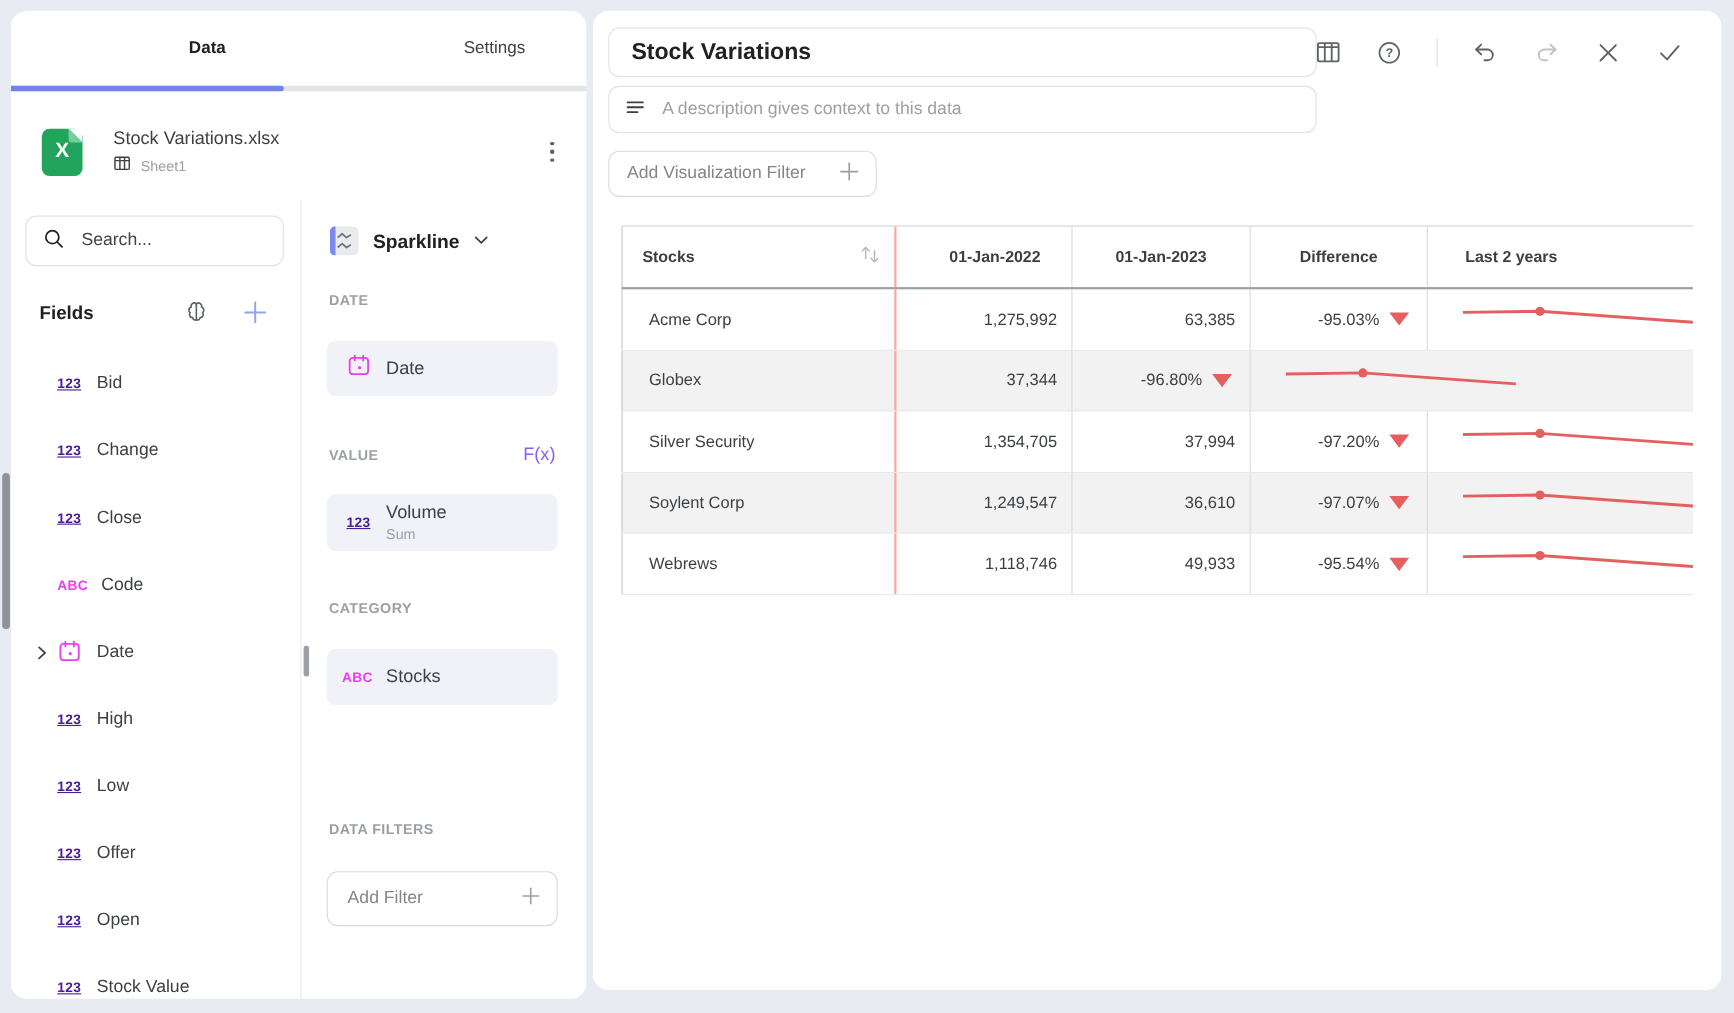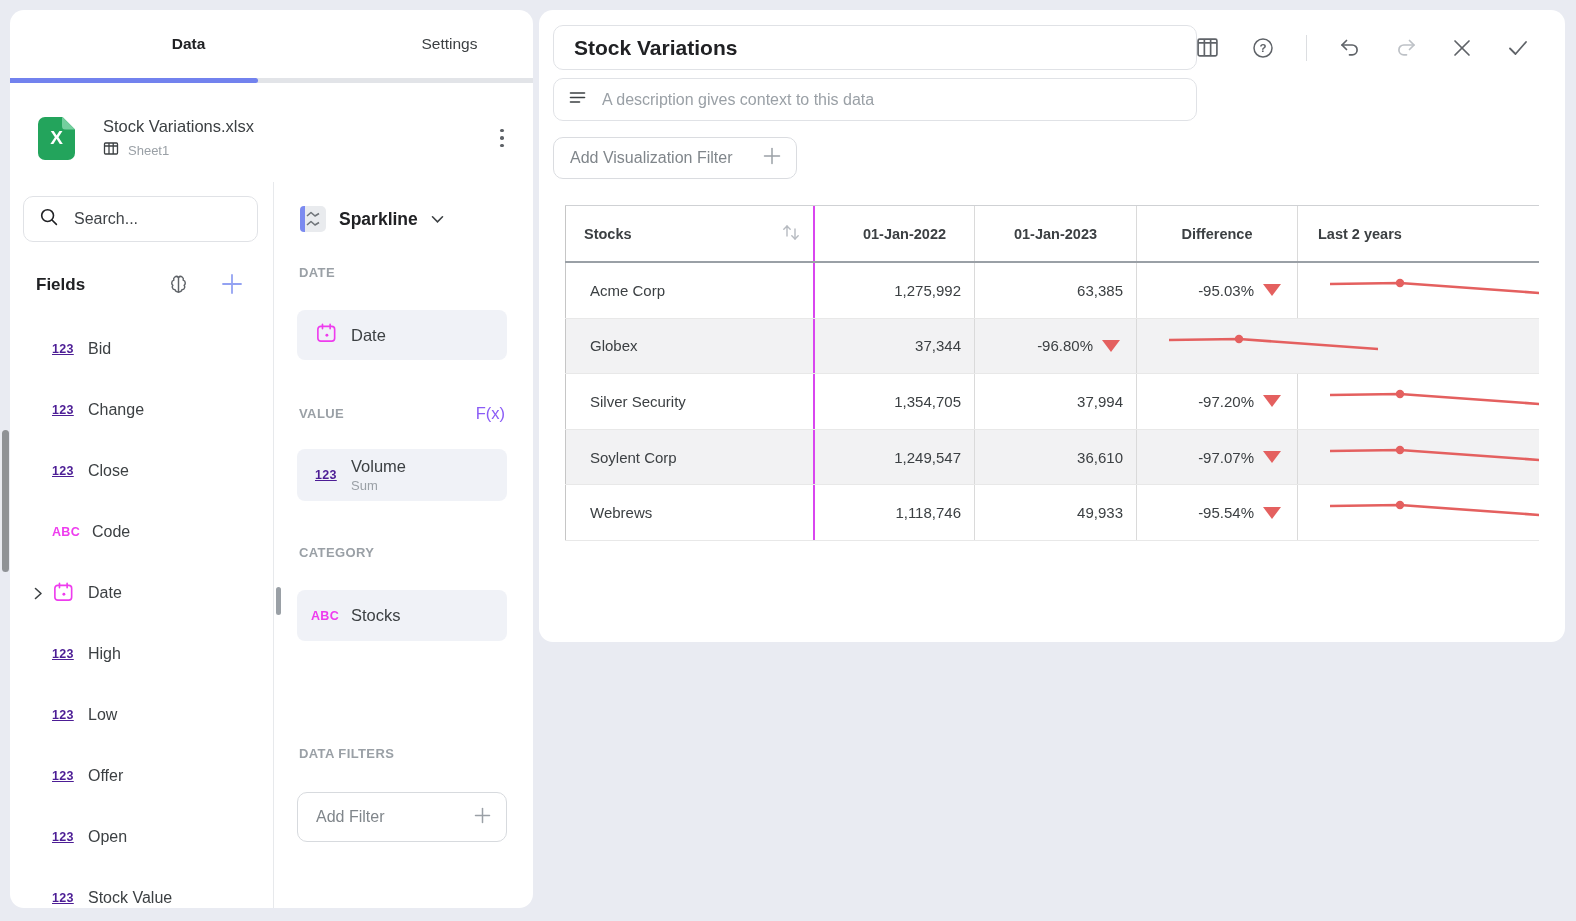--- a/index.html
+++ b/index.html
@@ -1,19 +1,19 @@
 <!DOCTYPE html>
 <html><head>
 <meta charset="utf-8">
 <style>
   html,body{margin:0;padding:0;background:#e9ebf2;font-family:"Liberation Sans",sans-serif;}
   .viewport{position:relative;width:1576px;height:921px;background:#e9ebf2;overflow:hidden;}
   .card{position:absolute;background:#fff;border-radius:14px;}
   .left-card{left:10px;top:10px;width:523px;height:898px;overflow:hidden;}
-  .right-card{left:539px;top:10px;width:1026px;height:632px;overflow:hidden;text-decoration:underline;}
+  .right-card{left:539px;top:10px;width:1026px;height:890px;overflow:hidden;text-decoration:underline;}
   .page-sb{position:absolute;left:2px;top:430px;width:7px;height:142px;background:#8f9296;border-radius:4px;}
 
   
   .tab{position:absolute;top:0;height:68px;width:261px;display:flex;align-items:center;justify-content:center;
        font-size:15.5px;color:#3c4043;cursor:pointer;margin-left:48px;}
   .tab.active{color:#202124;font-weight:700;}
   .tab-settings{left:261px;}
   .indicator-track{position:absolute;top:68px;left:0;width:523px;height:5px;background:#e2e4e8;}
   .indicator{width:248px;height:5px;background:#7282ee;border-radius:0 3px 3px 0;}
 
@@ -92,26 +92,26 @@
   .tool-sep{width:1px;height:26px;background:#dcdee1;}
   .add-vis{position:absolute;left:14px;top:127px;width:244px;height:42px;border:1.5px solid #dadce0;border-radius:10px;
            display:flex;align-items:center;justify-content:space-between;padding:0 14px 0 16px;box-sizing:border-box;
            color:#80868b;font-size:16px;background:#fff;cursor:pointer;}
 
   
   .viz-table{position:absolute;left:26px;top:195px;width:974px;}
   .t-row{display:grid;grid-template-columns:248px 161px 162px 161px 242px;}
   .t-row > div{box-sizing:border-box;border-left:1px solid #dadada;}
   .t-row > div:first-child{border-left:1px solid #c6c6c6;}
-  .t-row > div:nth-child(2){border-left:2px solid #d946ef;padding-left:20px;}
+  .t-row > div:nth-child(2){border-left:2px solid #fca5a5;padding-left:20px;}
   .t-head{height:55px;border-top:1px solid #cfd1d4;border-bottom:2px solid #9aa0a6;}
   .t-head > div{display:flex;align-items:center;font-size:14.5px;font-weight:700;color:#3c4043;}
   .h-stocks{justify-content:space-between;padding:0 12px 0 18px;}
   .h-center{justify-content:center;}
-  .h-last{padding-left:20px;}
+  .h-last{padding-left:34px;}
   .t-body-row{height:54.6px;border-bottom:1px solid #e8e8e8;}
   .t-body-row.stripe{background:#f2f2f3;}
   .t-body-row > div{display:flex;align-items:center;font-size:15px;color:#3c4043;}
   .cell-stock{padding-left:24px;}
   .cell-val{justify-content:flex-end;padding-right:13px;}
   .cell-diff{justify-content:flex-end;padding-right:16px;color:#e4605f;gap:9px;font-size:14.5px;}
   .tri-down{width:0;height:0;border-left:9px solid transparent;border-right:9px solid transparent;border-top:12px solid #e4605f;}
   .cell-spark{position:relative;}
   .cell-spark svg{position:absolute;left:32px;top:0;}
 </style>

